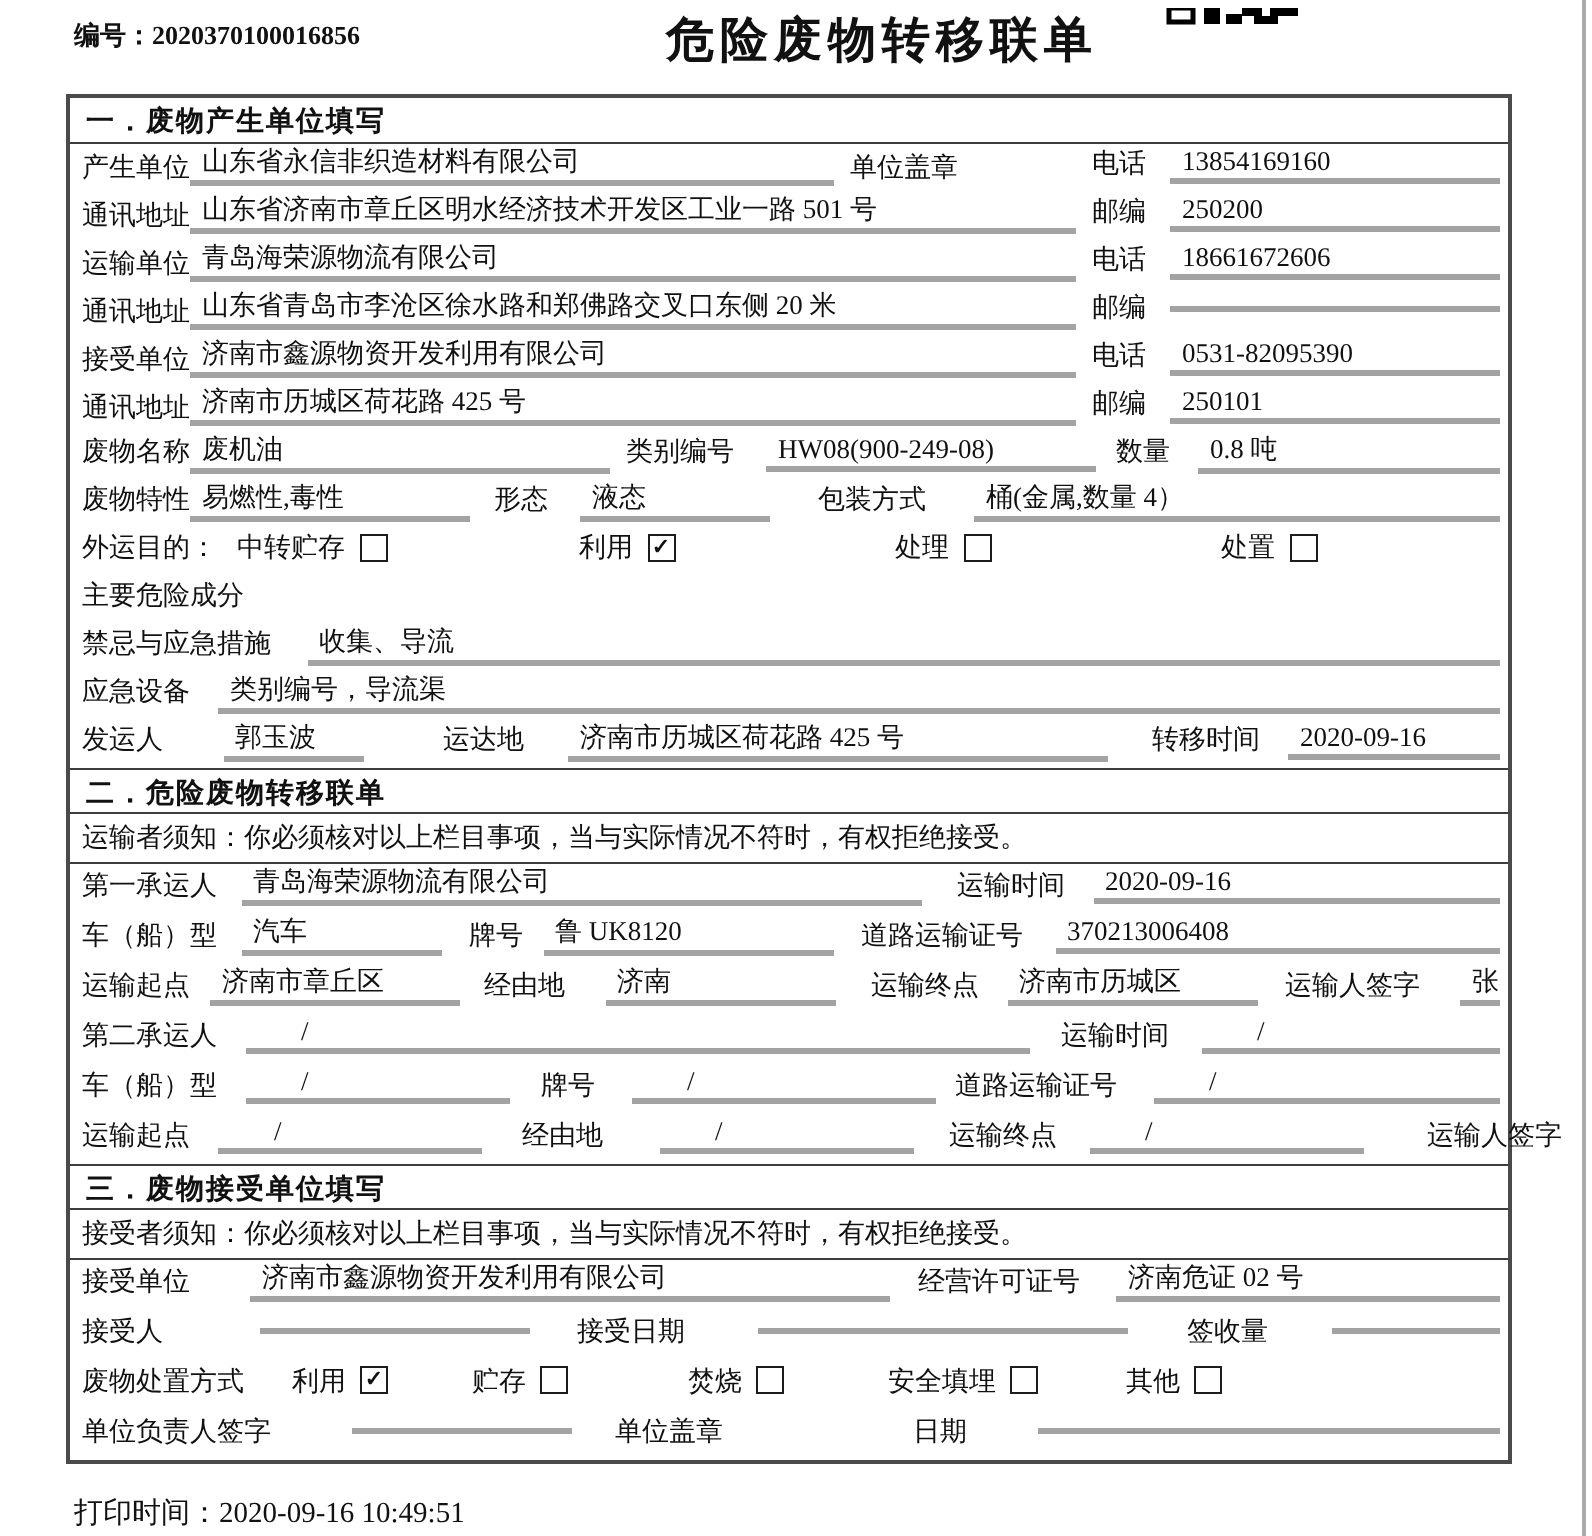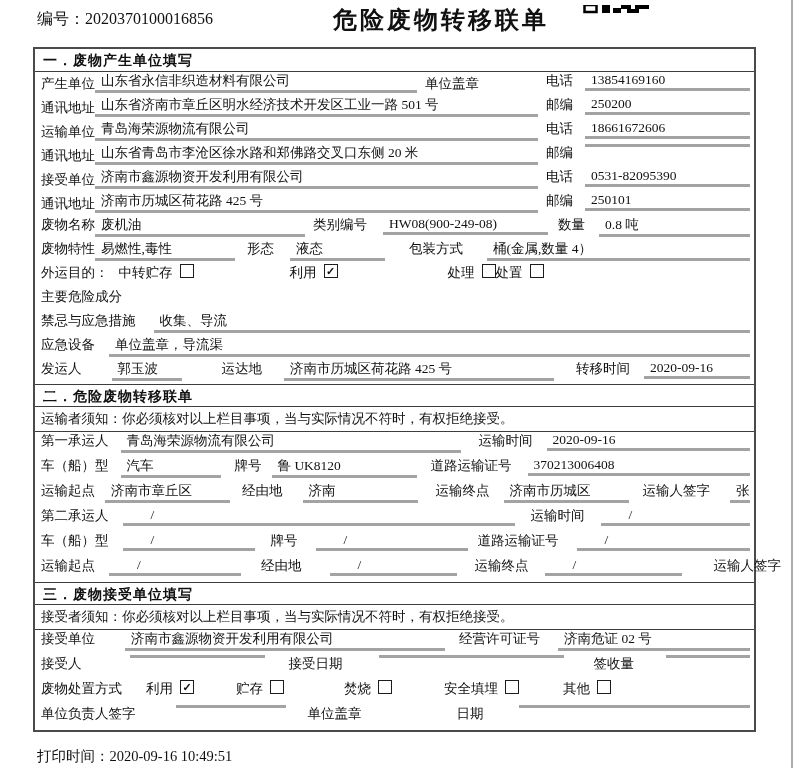--- a/index.html
+++ b/index.html
@@ -1,31 +1,31 @@
 <!DOCTYPE html>
 <html><head>
 <meta charset="utf-8">
 <style>
   html,body{margin:0;padding:0;}
   body{
     width:796px;height:768px;position:relative;background:#ffffff;
     font-family:"Liberation Serif","DejaVu Serif",serif;
     color:#111;overflow:hidden;
   }
-  .serial{position:absolute;left:37px;top:9px;font-size:16px;white-space:nowrap;}
+  .serial{position:absolute;left:37px;top:9px;font-size:13px;white-space:nowrap;font-weight:bold;}
   .doc-title{position:absolute;left:333px;top:4px;font-size:24px;font-weight:bold;letter-spacing:3px;white-space:nowrap;}
   .qr-frag{position:absolute;left:583px;top:0;}
   .page-edge-right{position:absolute;left:791px;top:0;width:2px;height:768px;background:#ababab;}
   .form{position:absolute;left:33px;top:47px;width:723px;border:2px solid #4a4a4a;box-sizing:border-box;background:#fff;}
   .sec-header{height:23px;line-height:22px;font-weight:bold;font-size:14px;padding-left:8px;
     border-bottom:1.5px solid #3d3d3d;box-sizing:border-box;
     font-family:"Liberation Sans","DejaVu Sans",sans-serif;letter-spacing:1px;}
   .sec-header.mid{border-top:1.5px solid #3d3d3d;}
   .notice{height:25px;line-height:23px;font-size:13.5px;padding-left:6px;border-bottom:1.5px solid #3d3d3d;box-sizing:border-box;white-space:nowrap;}
-  .row{display:flex;align-items:flex-start;padding:0 4px 4px 6px;box-sizing:border-box;font-size:13.5px;white-space:nowrap;}
+  .row{display:flex;align-items:center;padding:0 4px 4px 6px;box-sizing:border-box;font-size:13.5px;white-space:nowrap;}
   .r24{height:24px;} .r25{height:25px;}
   .lbl{flex-shrink:0;}
   .val{border-bottom:3px solid #a3a3a3;padding:0 4px 0 6px;overflow:hidden;flex-shrink:0;}
   .val.grow{flex:1 1 auto;}
   .sl{padding-left:28px;}
   .lg{display:flex;align-items:flex-end;width:505px;flex-shrink:0;}
   .cb{width:12px;height:12px;border:1.5px solid #1c1c1c;display:inline-flex;align-items:center;justify-content:center;
     font-size:11px;font-weight:bold;line-height:10px;flex-shrink:0;margin:0 0 1px 7px;}
   .print-line{position:absolute;left:37px;top:747px;font-size:14.5px;white-space:nowrap;}
 </style>
@@ -124,36 +124,36 @@
   </div>
 
   <div class="row r24">
     <span class="lbl">外运目的：</span>
     <span class="lbl" style="margin-left:10px">中转贮存</span>
     <span class="cb"></span>
     <span class="lbl" style="margin-left:96px">利用</span>
     <span class="cb">✓</span>
     <span class="lbl" style="margin-left:110px">处理</span>
     <span class="cb"></span>
-    <span class="lbl" style="">处置</span>
+    <span class="lbl" style="margin-left:115px">处置</span>
     <span class="cb"></span>
   </div>
 
   <div class="row r24">
     <span class="lbl">主要危险成分</span>
   </div>
 
   <div class="row r24">
     <span class="lbl">禁忌与应急措施</span>
     <span class="val grow" style="margin-left:18px">收集、导流</span>
   </div>
 
   <div class="row r24">
     <span class="lbl">应急设备</span>
-    <span class="val grow" style="margin-left:14px">单位盖章，导流渠</span>
+    <span class="val grow" style="margin-left:14px">类别编号，导流渠</span>
   </div>
 
   <div class="row r24">
     <span class="lbl">发运人</span>
     <span class="val" style="width:60px;margin-left:30px">郭玉波</span>
     <span class="lbl" style="margin-left:40px">运达地</span>
     <span class="val" style="width:260px;margin-left:22px">济南市历城区荷花路 425 号</span>
     <span class="lbl" style="margin-left:22px">转移时间</span>
     <span class="val grow" style="margin-left:14px">2020-09-16</span>
   </div>

